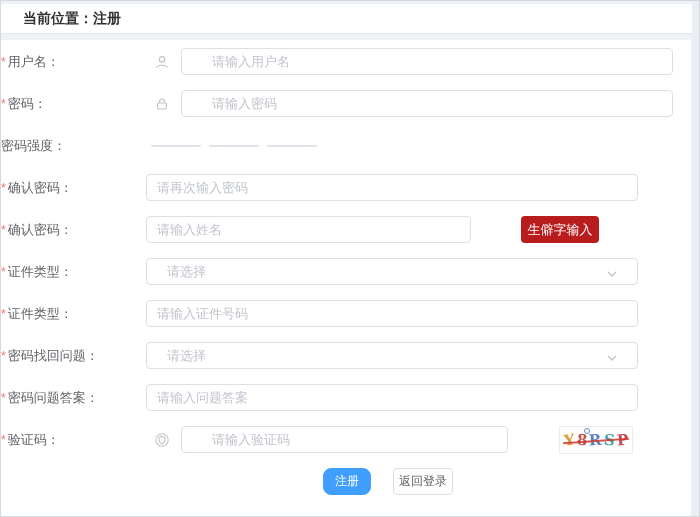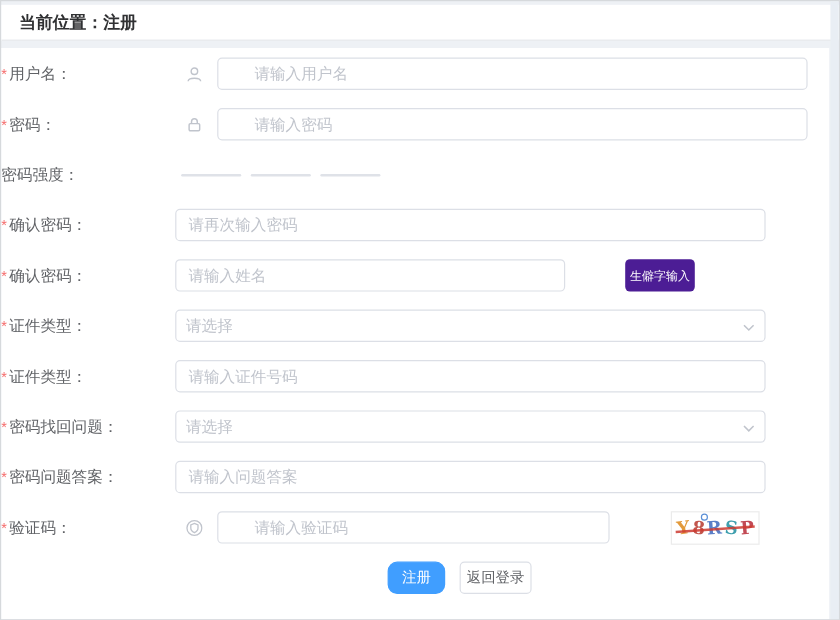--- a/index.html
+++ b/index.html
@@ -1,20 +1,20 @@
 <!DOCTYPE html>
 <html><head>
 <meta charset="utf-8">
 <style>
   * { margin:0; padding:0; box-sizing:border-box; }
   body { background:#fff; font-family:"Liberation Sans","DejaVu Sans",sans-serif; }
   .screen { position:relative; width:700px; height:517px; border:1px solid #d6d9dc;
             background:#eef1f5; overflow:hidden; }
   .header { margin-top:3px; height:30px; background:#fff; border-bottom:1px solid #e4e7ea;
-            display:flex; align-items:center; padding-left:15px; }
+            display:flex; align-items:center; padding-left:22px; }
   .header-text { font-size:14px; font-weight:bold; color:#303133; }
   .gapstrip { height:6px; }
   .content { position:absolute; top:39px; left:0; right:8px; bottom:0; background:#fff; padding-top:8px; }
   .scroll-rail { position:absolute; top:0; right:0; bottom:0; width:7px; background:#e9eef4; }
 
   .row { display:flex; align-items:center; height:27px; margin-bottom:15px; }
   .lab { width:141px; font-size:13px; color:#606266; flex:none; }
   .req { color:#f56c6c; margin-right:2px; font-size:12px; }
   .ctrl { margin-left:4px; position:relative; display:flex; align-items:center; }
 
@@ -24,43 +24,43 @@
   .inp::placeholder { color:#c0c4cc; }
   .inp.icon-pad { padding-left:30px;margin-left:35px; }
   .inp.short { width:325px; }
   .inp.captcha-w { width:327px; }
   .in-icon { position:absolute; left:9px; top:50%; transform:translateY(-50%);
              width:14px; height:14px; display:flex; }
   .in-icon svg { width:14px; height:14px; }
 
   .fake-select { width:492px; height:27px; border:1px solid #dcdfe6; border-radius:4px;
                  background:#fff; display:flex; align-items:center; justify-content:space-between;
-                 padding:0 8px; cursor:pointer; }
+                 padding:0 20px; cursor:pointer; }
   .ph { color:#c0c4cc; font-size:13px; }
 
   .bars { display:flex; margin-left:5px; }
   .bar { width:50px; height:2px; background:#dfe2e8; border-radius:1px; margin-right:8px; }
 
-  .rare-btn { margin-left:50px; width:58px; height:27px; background:#4c1d95; border:none;
-              border-radius:4px; color:#fff; font-size:10px; cursor:pointer; }
+  .rare-btn { margin-left:50px; width:78px; height:27px; background:#b91c1c; border:none;
+              border-radius:4px; color:#fff; font-size:13px; cursor:pointer; }
 
   .captcha-box { margin-left:51px; width:74px; height:28px; border:1px solid #ebebeb;
                  background:#fff; position:relative; display:flex; align-items:center;
                  justify-content:center; cursor:pointer; }
   .captcha-box::after { content:""; position:absolute; left:3px; right:3px; top:13px;
                  height:2px; background:#cc3a30; transform:rotate(-4deg); opacity:.85; }
   .cap-ch { font-size:15px; font-weight:bold; display:inline-block; margin:0 1px;
             font-family:"DejaVu Serif",serif; }
   .cap-dot { position:absolute; top:1px; left:24px; width:6px; height:6px;
              border:1.5px solid #5b8fd6; border-radius:50%; }
 
   .btn-row { display:flex; padding-left:322px; margin-top:11px; }
   .register-btn { width:48px; height:27px; background:#409eff; border:1px solid #409eff;
                   border-radius:8px; color:#fff; font-size:12px; cursor:pointer; }
-  .back-btn { margin-left:12px; width:60px; height:27px; background:#fff;
+  .back-btn { margin-left:22px; width:60px; height:27px; background:#fff;
               border:1px solid #dcdfe6; border-radius:4px; color:#606266; font-size:12px; cursor:pointer; }
 </style>
 </head>
 <body>
 
 <div class="screen">
 
   <div class="header">
     <span class="header-text">当前位置：注册</span>
   </div>

